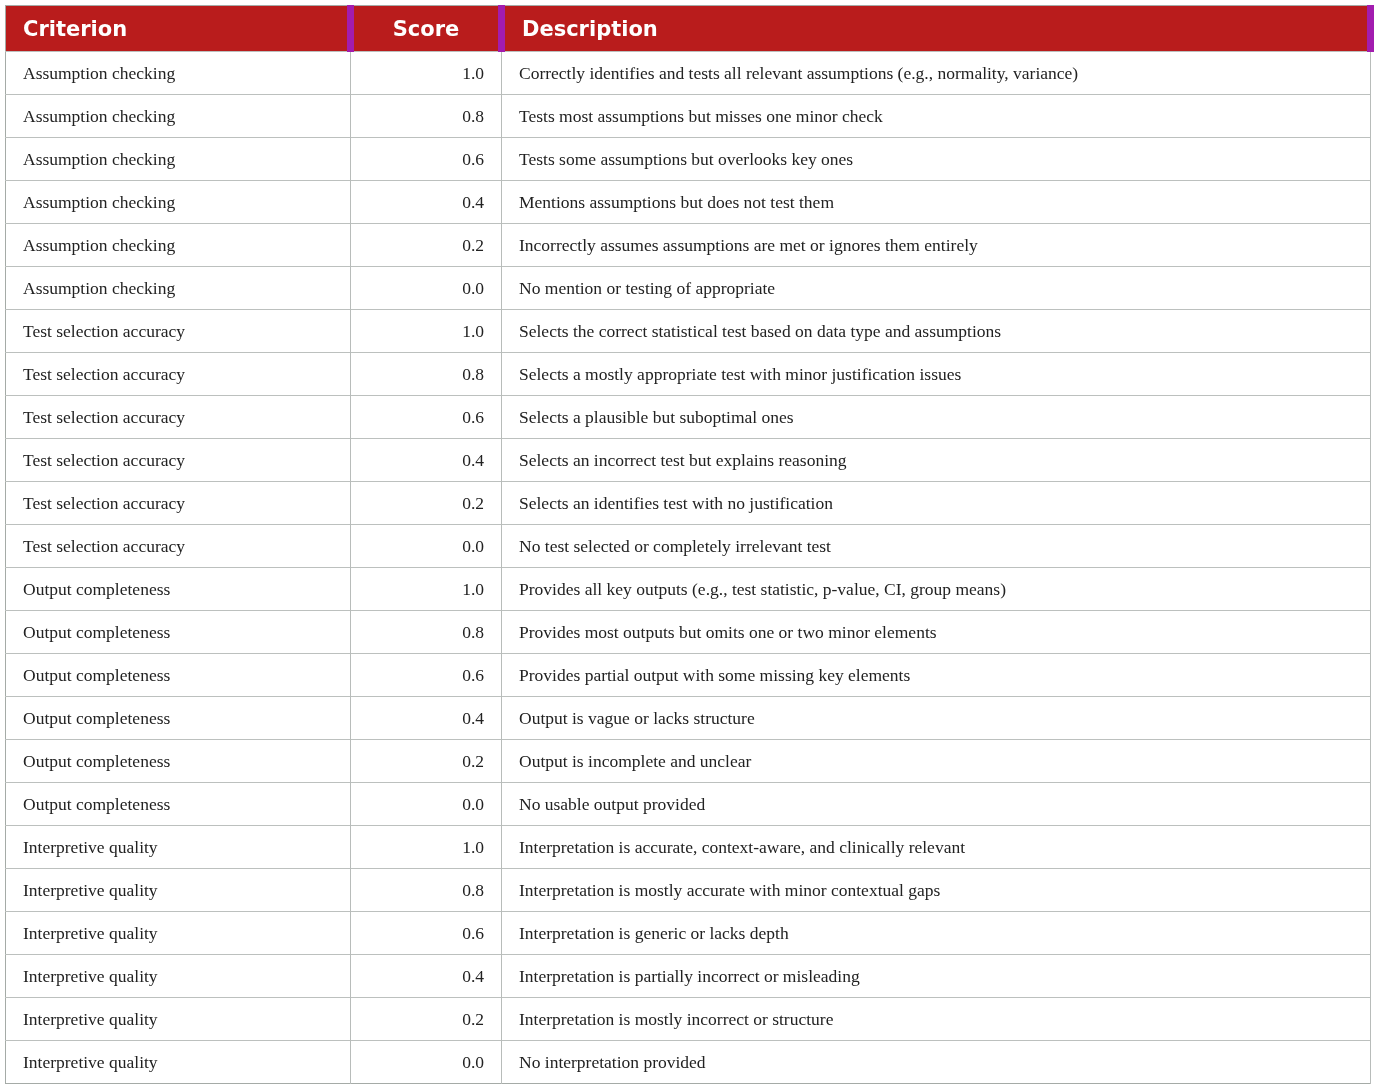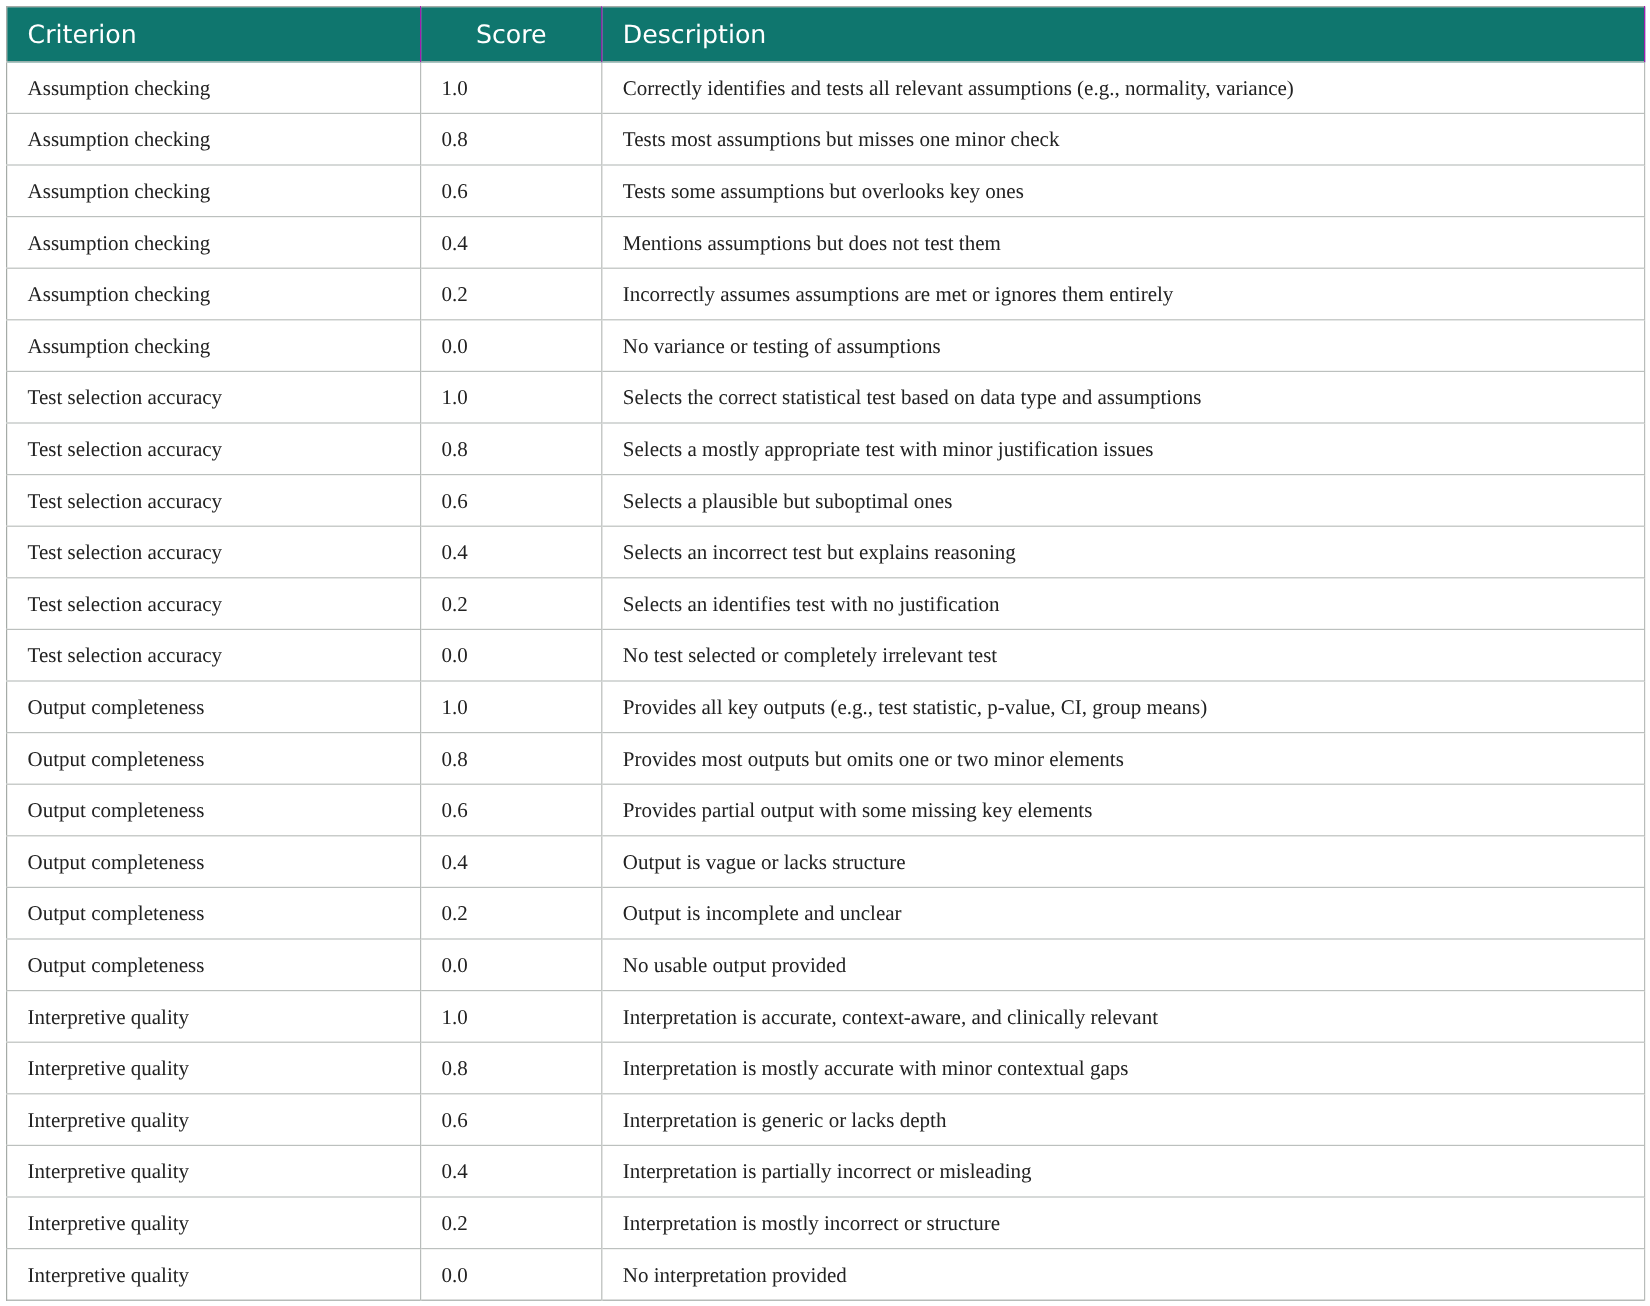--- a/index.html
+++ b/index.html
@@ -8,43 +8,43 @@
     position:absolute; left:5px; top:5px;
     width:1365px;
     border-collapse:collapse;
     table-layout:fixed;
     border:1px solid #a5aba7;
   }
   col.c1 { width:345px; }
   col.c2 { width:151px; }
   col.c3 { width:869px; }
   thead th {
-    background:#0f766e;
+    background:#b91c1c;
     color:#ffffff;
     font-family:"DejaVu Sans", sans-serif;
-    font-weight:normal;
+    font-weight:bold;
     font-size:21px;
     height:45px;
     padding:0 17px;
     text-align:left;
-    border-right:1px solid #a21caf;
+    border-right:7px solid #a21caf;
   }
   thead th.score { text-align:center; }
   tbody td {
     font-family:"Liberation Serif", serif;
     font-size:17.5px;
     color:#222222;
     height:42px;
     padding:0 17px;
     border-top:1.5px solid #bcc0be;
     border-right:1px solid #b8bcba;
     white-space:nowrap;
     vertical-align:middle;
   }
-  tbody td.score { text-align:left; }
+  tbody td.score { text-align:right; }
 </style>
 </head>
 <body>
 
 <table class="rubric">
   <colgroup>
       <col class="c1">
       <col class="c2">
       <col class="c3">
     </colgroup>
@@ -77,21 +77,21 @@
         <td>Mentions assumptions but does not test them</td>
       </tr>
       <tr>
         <td>Assumption checking</td>
         <td class="score">0.2</td>
         <td>Incorrectly assumes assumptions are met or ignores them entirely</td>
       </tr>
       <tr>
         <td>Assumption checking</td>
         <td class="score">0.0</td>
-        <td>No variance or testing of assumptions</td>
+        <td>No mention or testing of appropriate</td>
       </tr>
       <tr>
         <td>Test selection accuracy</td>
         <td class="score">1.0</td>
         <td>Selects the correct statistical test based on data type and assumptions</td>
       </tr>
       <tr>
         <td>Test selection accuracy</td>
         <td class="score">0.8</td>
         <td>Selects a mostly appropriate test with minor justification issues</td>

